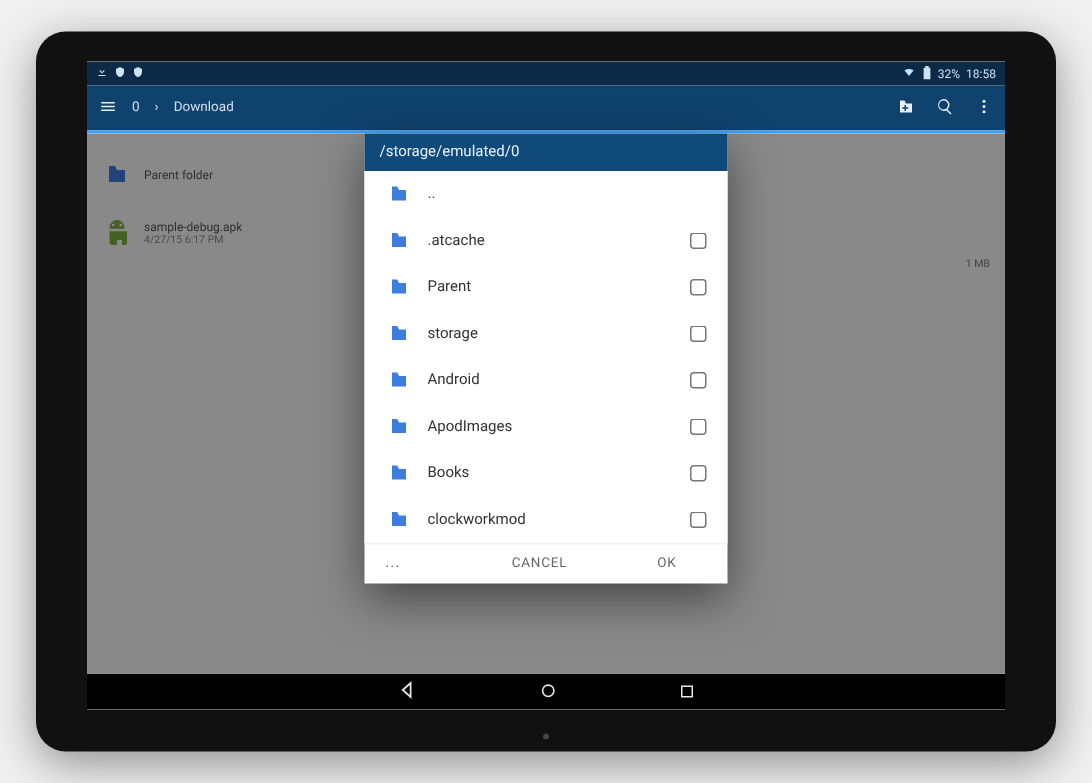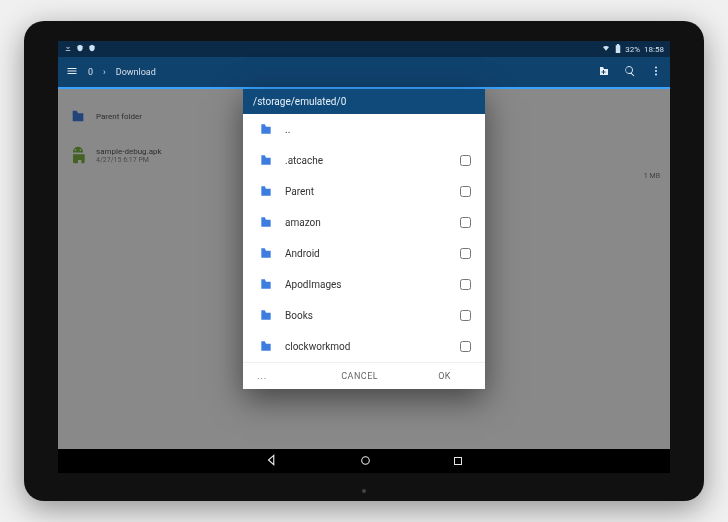--- a/index.html
+++ b/index.html
@@ -281,21 +281,21 @@
               </span>
             <span class="row-label">Parent</span>
             <input type="checkbox" style="">
           </div>
           <div class="dialog-row">
             <span class="folder-icon">
                 <svg width="18" height="14" viewBox="0 0 24 24" fill="#3d7de0">
                   <path d="M10 4H4v16h16V8h-8l-2-4z"></path>
                 </svg>
               </span>
-            <span class="row-label">amazon</span>
+            <span class="row-label">storage</span>
             <input type="checkbox" style="">
           </div>
           <div class="dialog-row">
             <span class="folder-icon">
                 <svg width="18" height="14" viewBox="0 0 24 24" fill="#3d7de0">
                   <path d="M10 4H4v16h16V8h-8l-2-4z"></path>
                 </svg>
               </span>
             <span class="row-label">Android</span>
             <input type="checkbox" style="">

